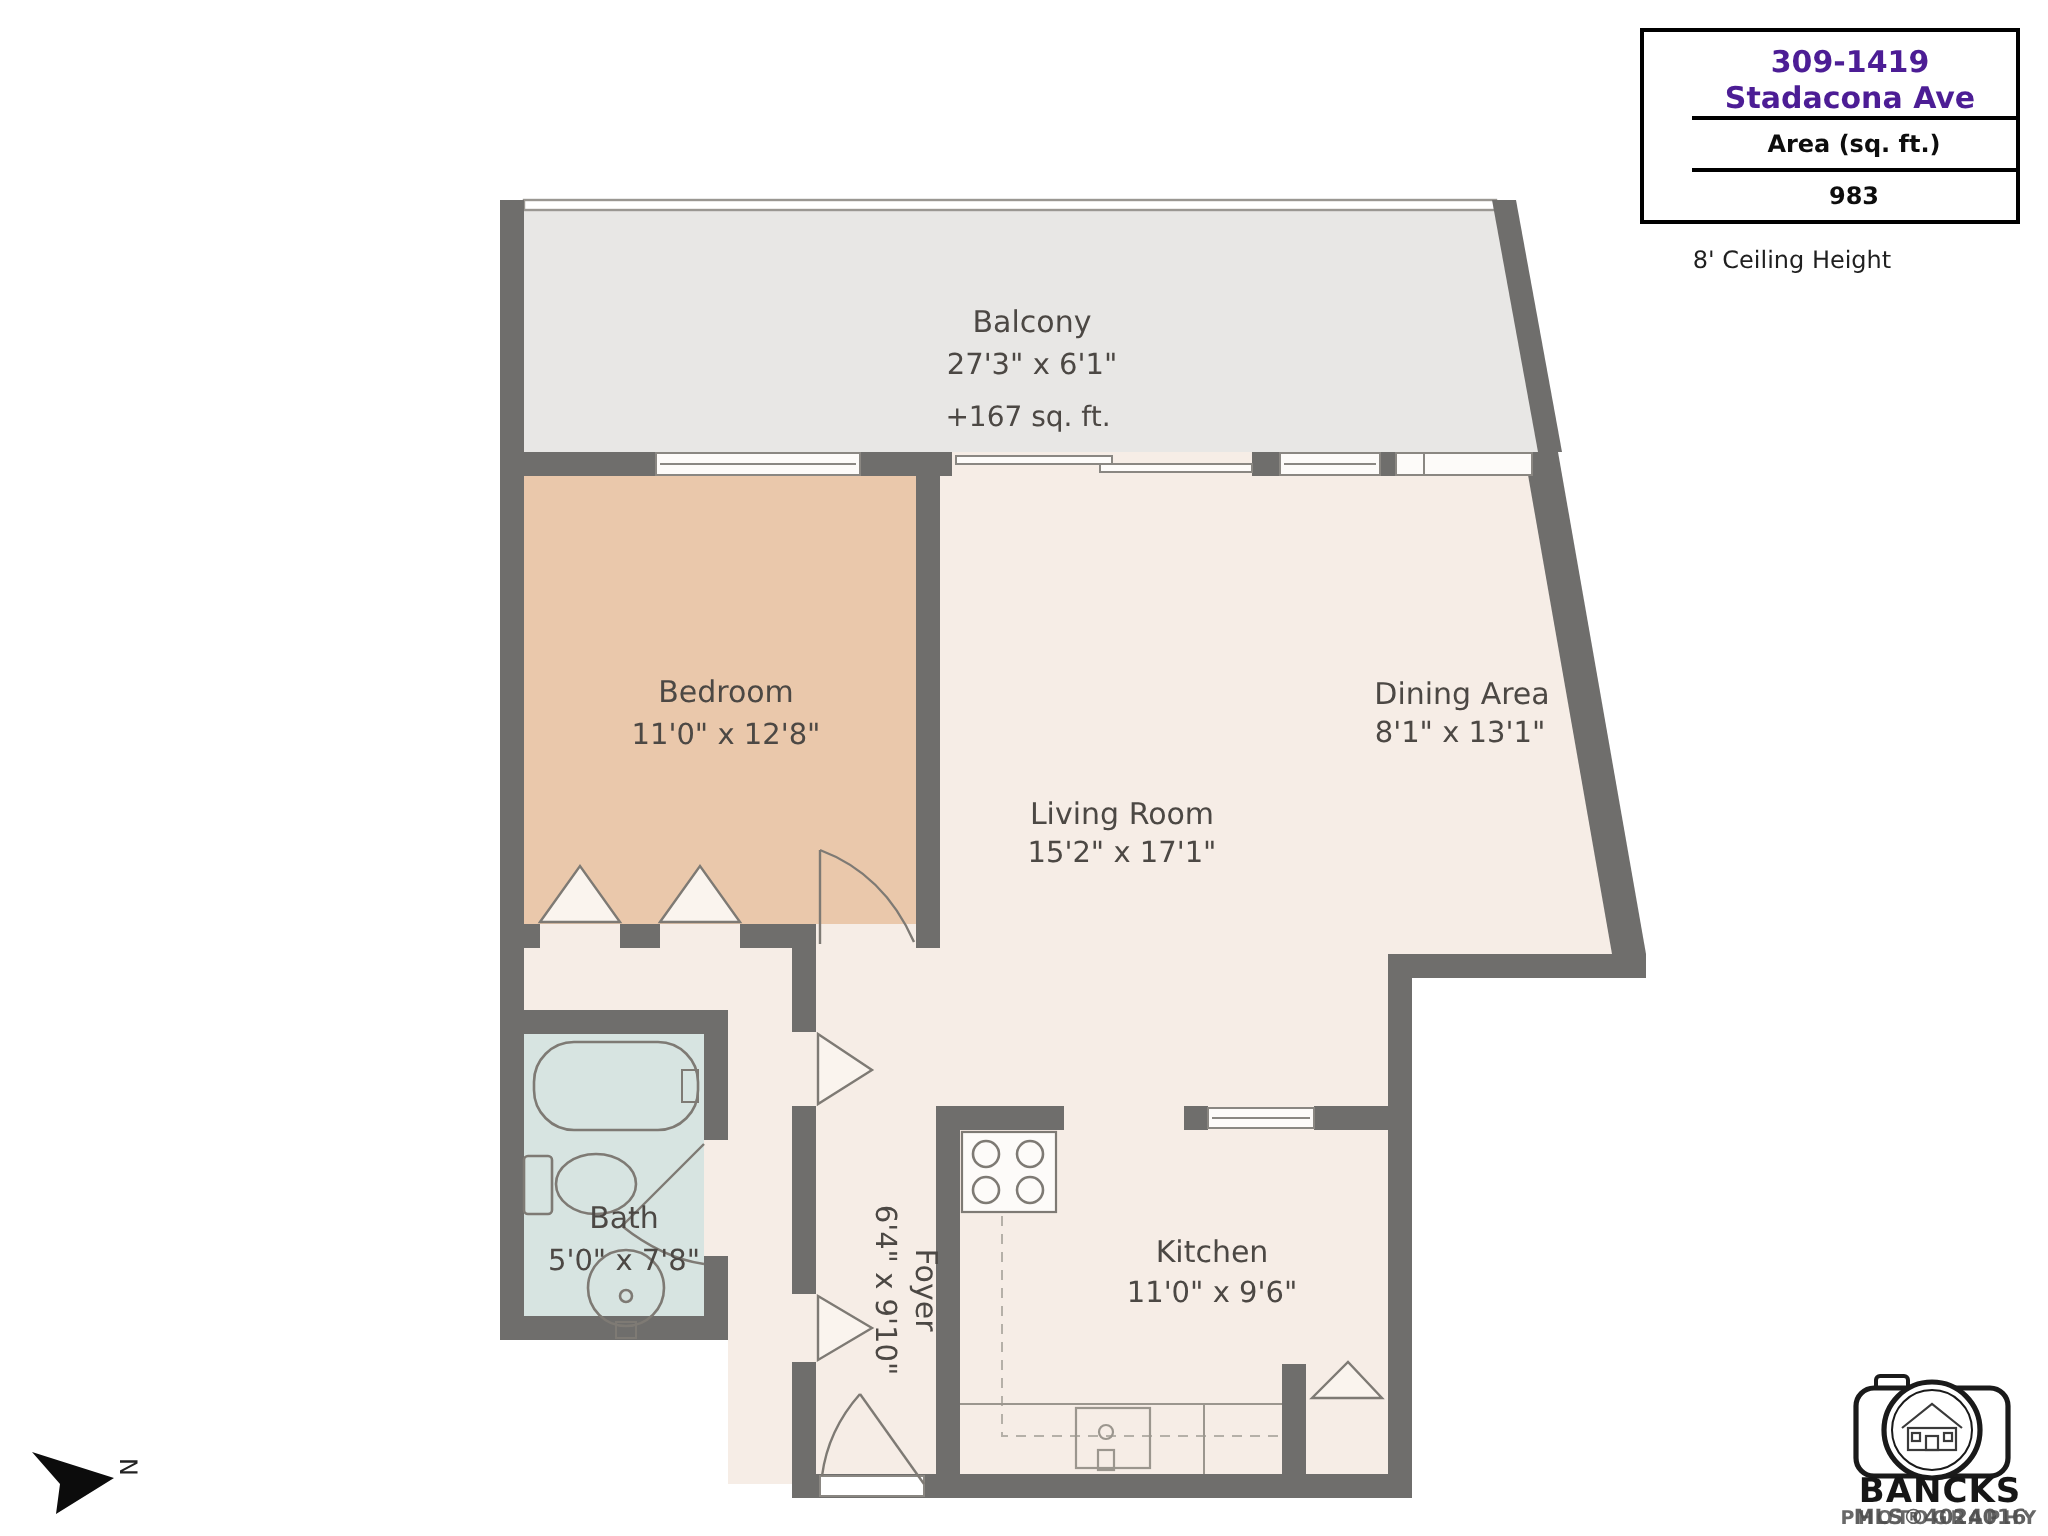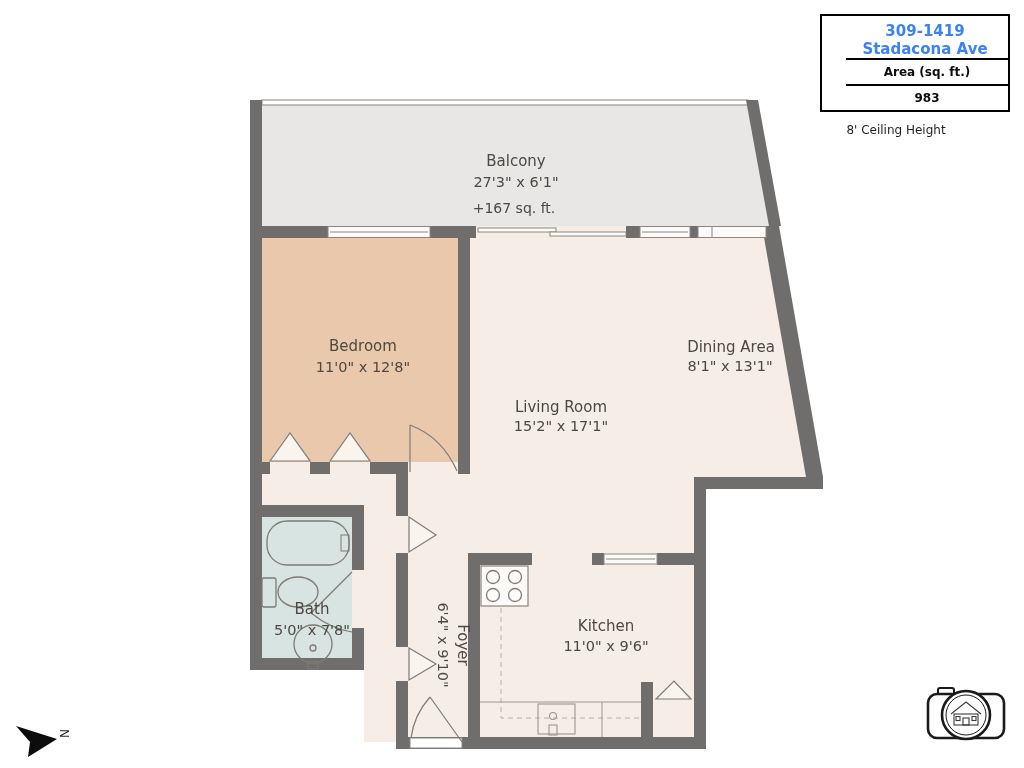--- a/index.html
+++ b/index.html
@@ -6,21 +6,21 @@
   #stage{position:relative;width:1024px;height:768px;background:#ffffff;overflow:hidden;
          font-family:"DejaVu Sans","Liberation Sans",sans-serif;}
   #plan-svg{position:absolute;left:0;top:0;}
   .room-label{fill:#4c4844;font-size:15px;}
   .room-dims{fill:#4c4844;font-size:14.5px;}
   .room-note{fill:#4c4844;font-size:14px;}
   .mid{text-anchor:middle;}
   
   .info-box{position:absolute;left:820px;top:14px;width:190px;border:2px solid #000;
             background:#fff;text-align:center;box-sizing:border-box;}
-  .info-title{font-size:15px;font-weight:bold;color:#3b82f6;padding-top:6px;line-height:1.2;padding-left:20px;}
+  .info-title{font-size:15px;font-weight:bold;color:#4c1d95;padding-top:6px;line-height:1.2;padding-left:20px;}
   .info-disc{font-size:7.6px;color:#1c1c1c;line-height:1.3;padding:2px 4px 6px 4px;}
   .info-row{border-top:2px solid #000;font-size:12px;font-weight:bold;color:#0d0d0d;
             padding:5px 2px;margin-left:24px;}
   .ceiling-note{position:absolute;left:820px;top:123px;width:152px;text-align:center;
                 font-size:12px;color:#1f1f1f;}
   
   .brand-wrap{position:absolute;left:920px;top:682px;width:100px;height:84px;}
   .brand-name{position:absolute;left:0;top:54px;width:100px;text-align:center;
               font-size:17px;font-weight:bold;letter-spacing:0.5px;color:#161616;}
   .brand-overlap{position:absolute;left:-8px;top:72px;width:116px;height:14px;}
@@ -219,14 +219,21 @@
   </g>
 </svg>
 
   <div class="info-box">
     <div class="info-title">309-1419 Stadacona Ave</div>
     <div class="info-row">Area (sq. ft.)</div>
     <div class="info-row">983</div>
   </div>
   <div class="ceiling-note">8' Ceiling Height</div>
 
+  <div class="brand-wrap">
+    <div class="brand-name">BANCKS</div>
+    <div class="brand-overlap">
+      <div class="brand-sub">PHOTOGRAPHY</div>
+      <div class="brand-mls">MLS®4024016</div>
+    </div>
+  </div>
 
 </div>
 
 </body></html>

